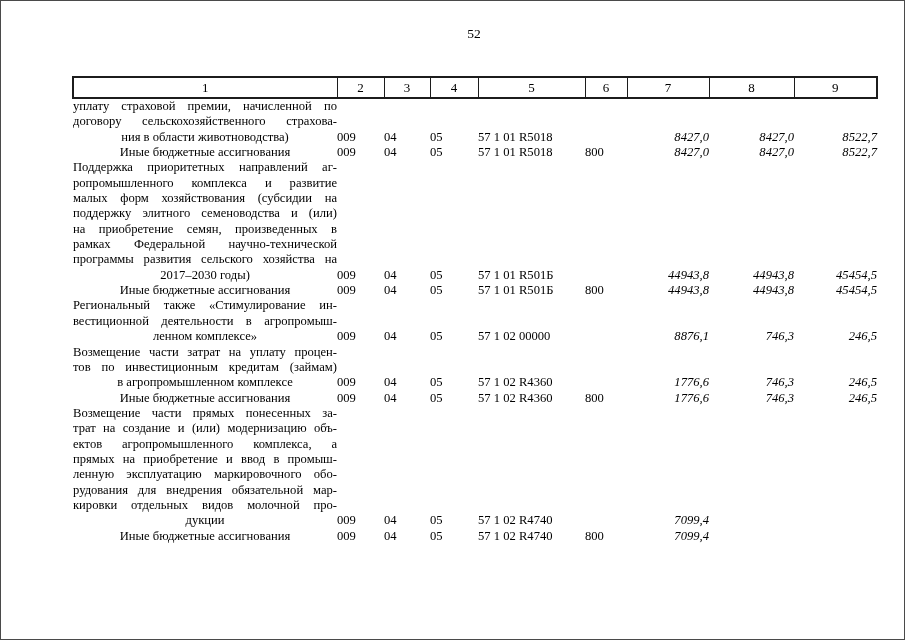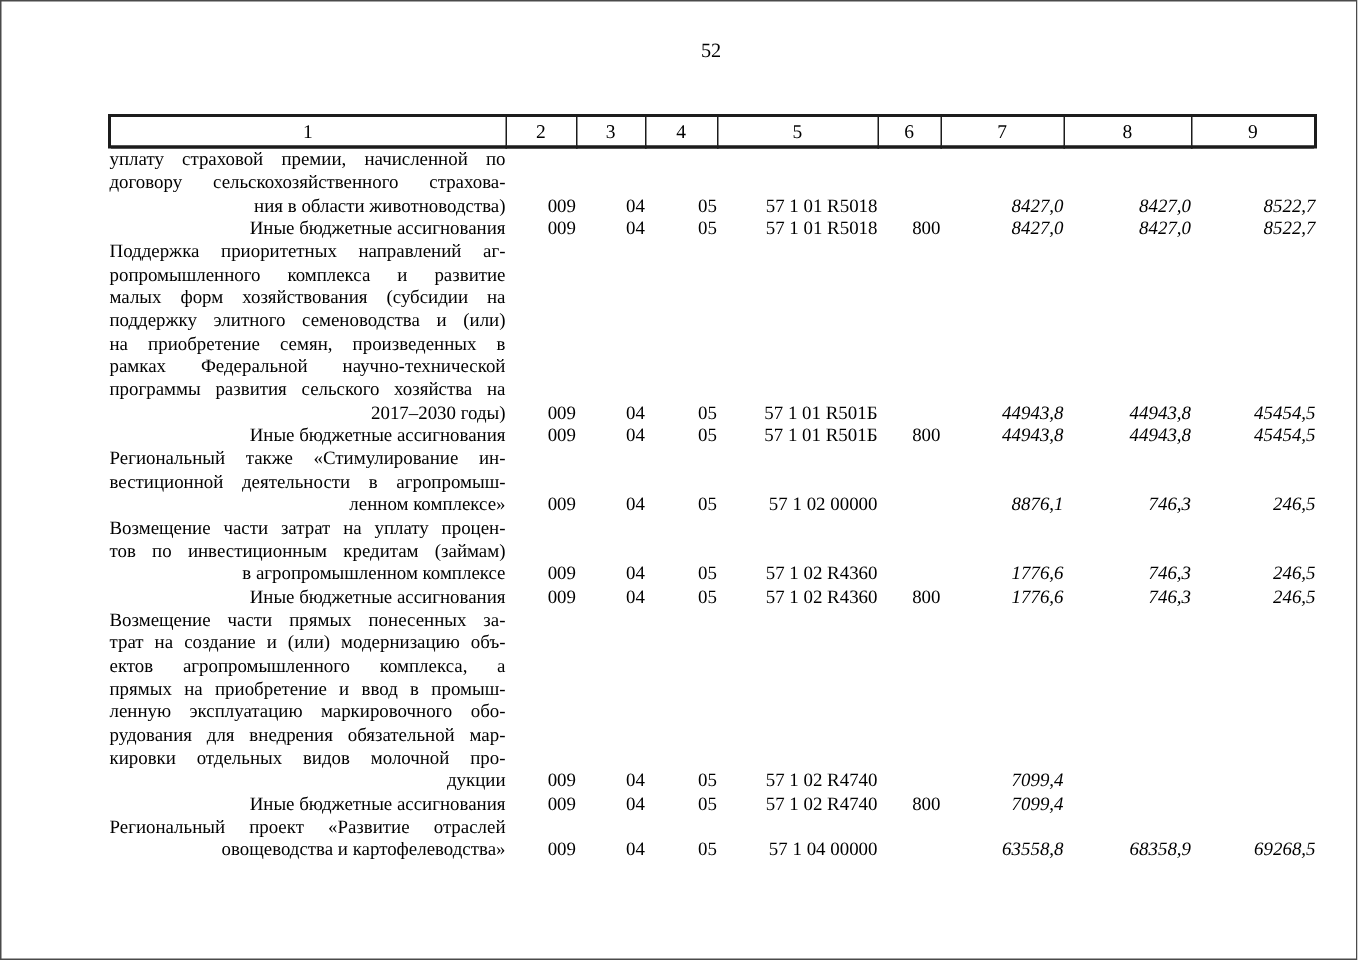--- a/index.html
+++ b/index.html
@@ -56,29 +56,29 @@
   table.budget-table thead th:last-child  { border-right: 2px solid #1c1c1c; }
 
   table.budget-table tbody td {
     border: none;
     padding: 0;
     vertical-align: bottom;
   }
   td.name {
     padding: 0 2px 0 8px;
   }
-  td.c { text-align: right; }
+  td.c { text-align: left; }
   td.r { text-align: right; padding-right: 4px; font-style: italic; }
 
   .jl {  
     text-align: justify;
     text-align-last: justify;
   }
   .ll {  
-    text-align: right;
+    text-align: center;
   }
 </style>
 </head>
 <body>
 
 <div class="page">
   <div class="page-number">52</div>
 
   <table class="budget-table">
     <colgroup>
@@ -236,29 +236,15 @@
           </td>
           <td class="c">009</td>
           <td class="c">04</td>
           <td class="c">05</td>
           <td class="c">57 1 02 R4740</td>
           <td class="c">800</td>
           <td class="r">7099,4</td>
           <td class="r"></td>
           <td class="r"></td>
         </tr>
-        <tr>
-          <td class="name">
-            <div class="jl">Региональный проект «Развитие отраслей</div>
-            <div class="ll">овощеводства и картофелеводства»</div>
-          </td>
-          <td class="c">009</td>
-          <td class="c">04</td>
-          <td class="c">05</td>
-          <td class="c">57 1 04 00000</td>
-          <td class="c"></td>
-          <td class="r">63558,8</td>
-          <td class="r">68358,9</td>
-          <td class="r">69268,5</td>
-        </tr>
       </tbody>
   </table>
 </div>
 
 </body></html>

